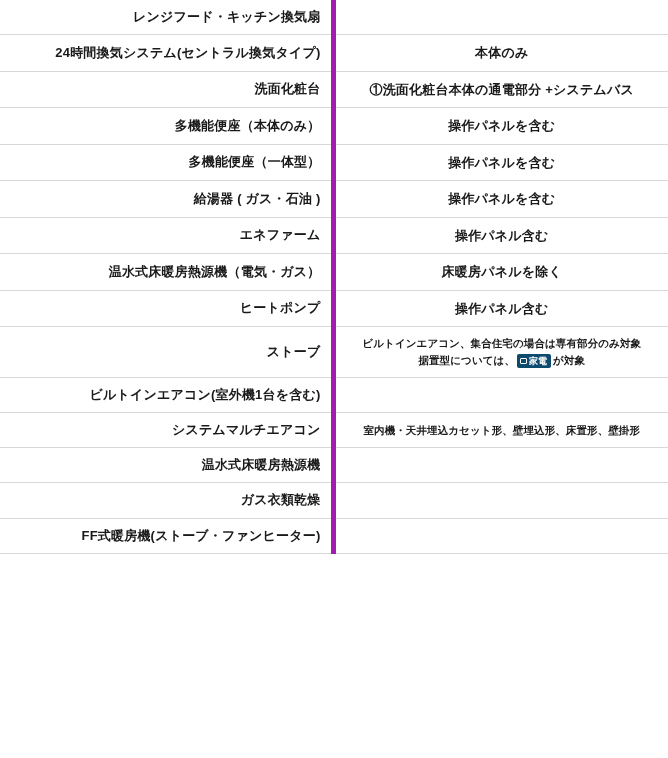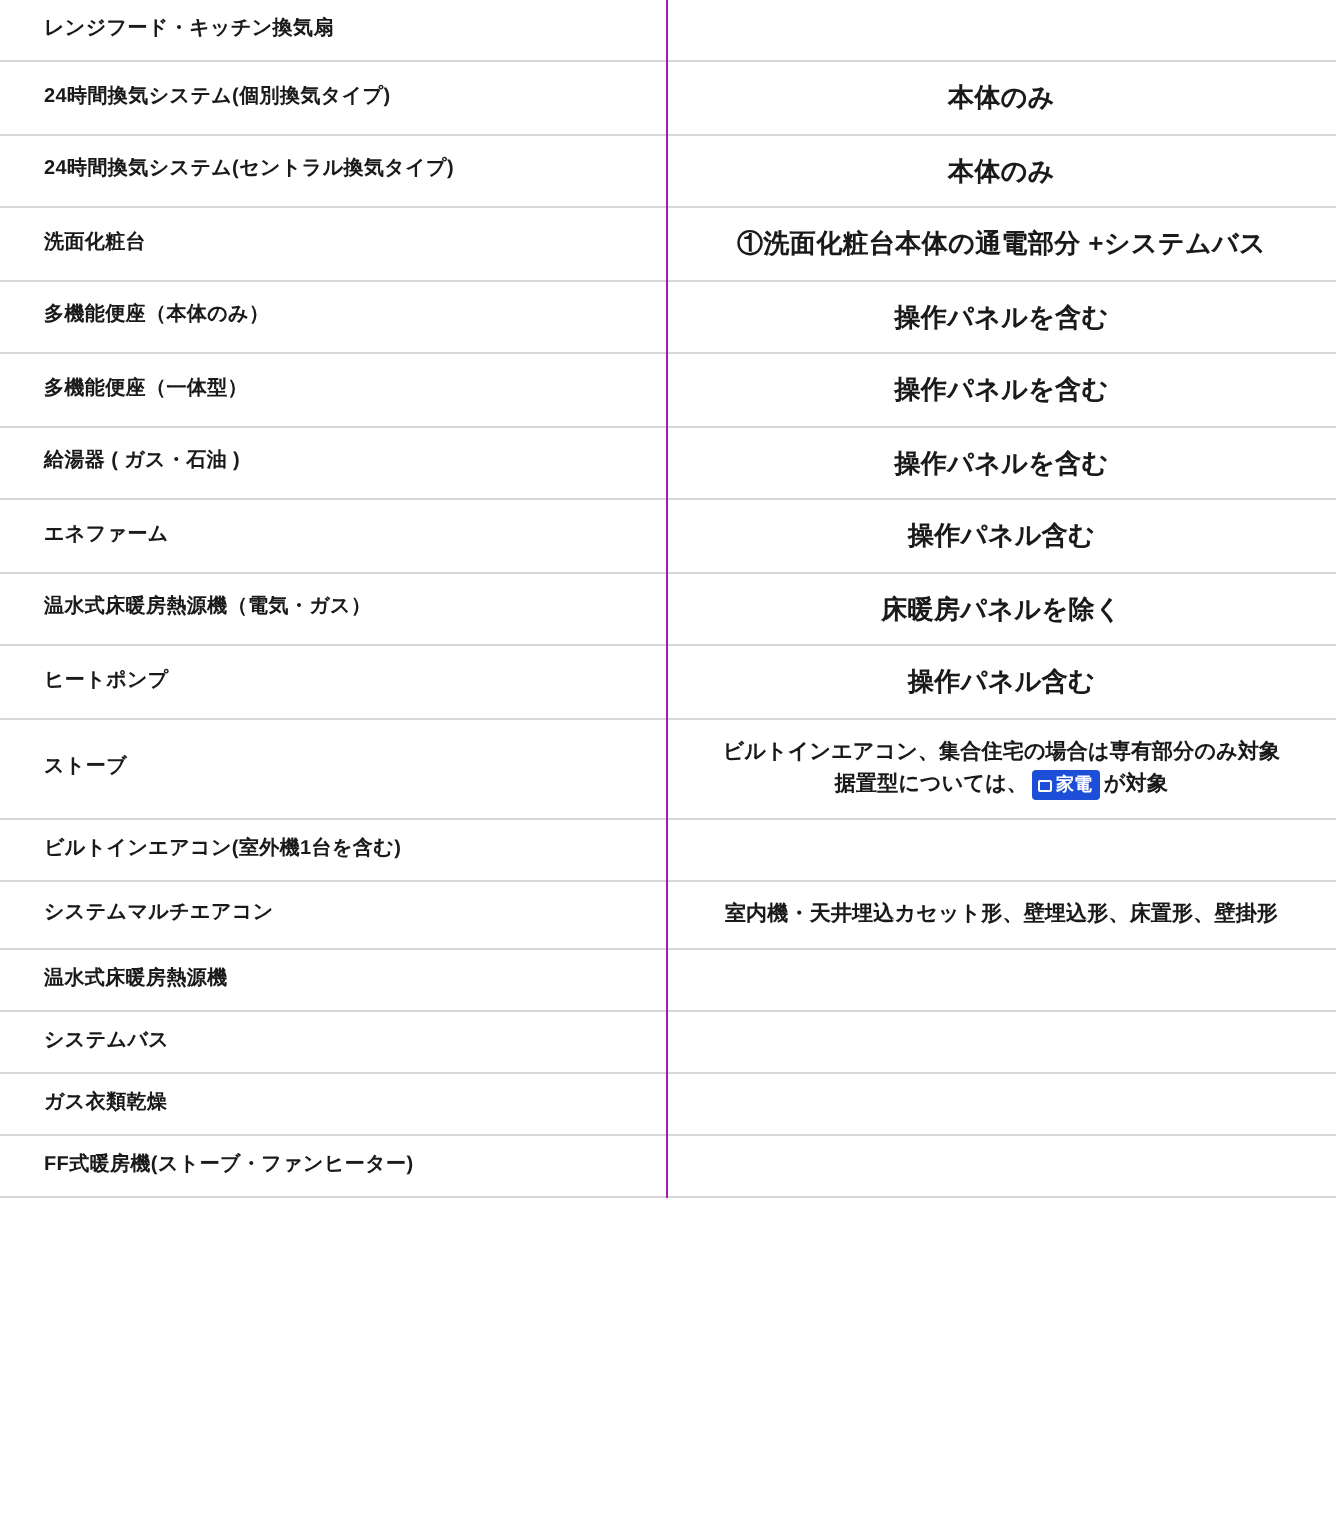--- a/index.html
+++ b/index.html
@@ -28,28 +28,28 @@
   table.spec-table tr {
     border-top: 1px solid #d8d8d8;
     border-bottom: 1px solid #d8d8d8;
   }
   table.spec-table tr:first-child {
     border-top: none;
   }
   td.col-name {
     width: 333px;
     box-sizing: border-box;
-    border-right: 1px solid #a21caf;
+    border-right: 5px solid #a21caf;
     padding: 8px 10px 8px 22px;
-    font-size: 10px;
+    font-size: 13px;
     font-weight: bold;
     line-height: 1.4;
     letter-spacing: 0.2px;
     color: #1a1a1a;
-    text-align: left;
+    text-align: right;
     vertical-align: middle;
   }
   td.col-note {
     width: 335px;
     box-sizing: border-box;
     padding: 8px 10px;
     text-align: center;
     vertical-align: middle;
     color: #1a1a1a;
   }
@@ -63,21 +63,21 @@
     font-size: 10.5px;
     font-weight: bold;
     line-height: 1.6;
     letter-spacing: 0.1px;
   }
   .note-line {
     display: block;
   }
   .badge-inline {
     display: inline-block;
-    background: #1d4ed8;
+    background: #0c4a6e;
     color: #ffffff;
     font-size: 9px;
     font-weight: bold;
     line-height: 1;
     padding: 2.5px 4px 2.5px 3px;
     border-radius: 2px;
     vertical-align: middle;
     margin: 0 2px;
     letter-spacing: 0;
   }
@@ -107,28 +107,20 @@
     <tbody>
         <tr>
           <td class="col-name">レンジフード・キッチン換気扇</td>
           <td class="col-note">
             <div class="note-main">
               <span class="empty-cell"></span>
             </div>
           </td>
         </tr>
         <tr>
-          <td class="col-name">24時間換気システム(個別換気タイプ)</td>
-          <td class="col-note">
-            <div class="note-main">
-              <span class="note-line">本体のみ</span>
-            </div>
-          </td>
-        </tr>
-        <tr>
           <td class="col-name">24時間換気システム(セントラル換気タイプ)</td>
           <td class="col-note">
             <div class="note-main">
               <span class="note-line">本体のみ</span>
             </div>
           </td>
         </tr>
         <tr>
           <td class="col-name">洗面化粧台</td>
           <td class="col-note">
@@ -205,28 +197,20 @@
         <tr>
           <td class="col-name">システムマルチエアコン</td>
           <td class="col-note">
             <div class="note-small">
               <span class="note-line">室内機・天井埋込カセット形、壁埋込形、床置形、壁掛形</span>
             </div>
           </td>
         </tr>
         <tr>
           <td class="col-name">温水式床暖房熱源機</td>
-          <td class="col-note">
-            <div class="note-main">
-              <span class="empty-cell"></span>
-            </div>
-          </td>
-        </tr>
-        <tr>
-          <td class="col-name">システムバス</td>
           <td class="col-note">
             <div class="note-main">
               <span class="empty-cell"></span>
             </div>
           </td>
         </tr>
         <tr>
           <td class="col-name">ガス衣類乾燥</td>
           <td class="col-note">
             <div class="note-main">

